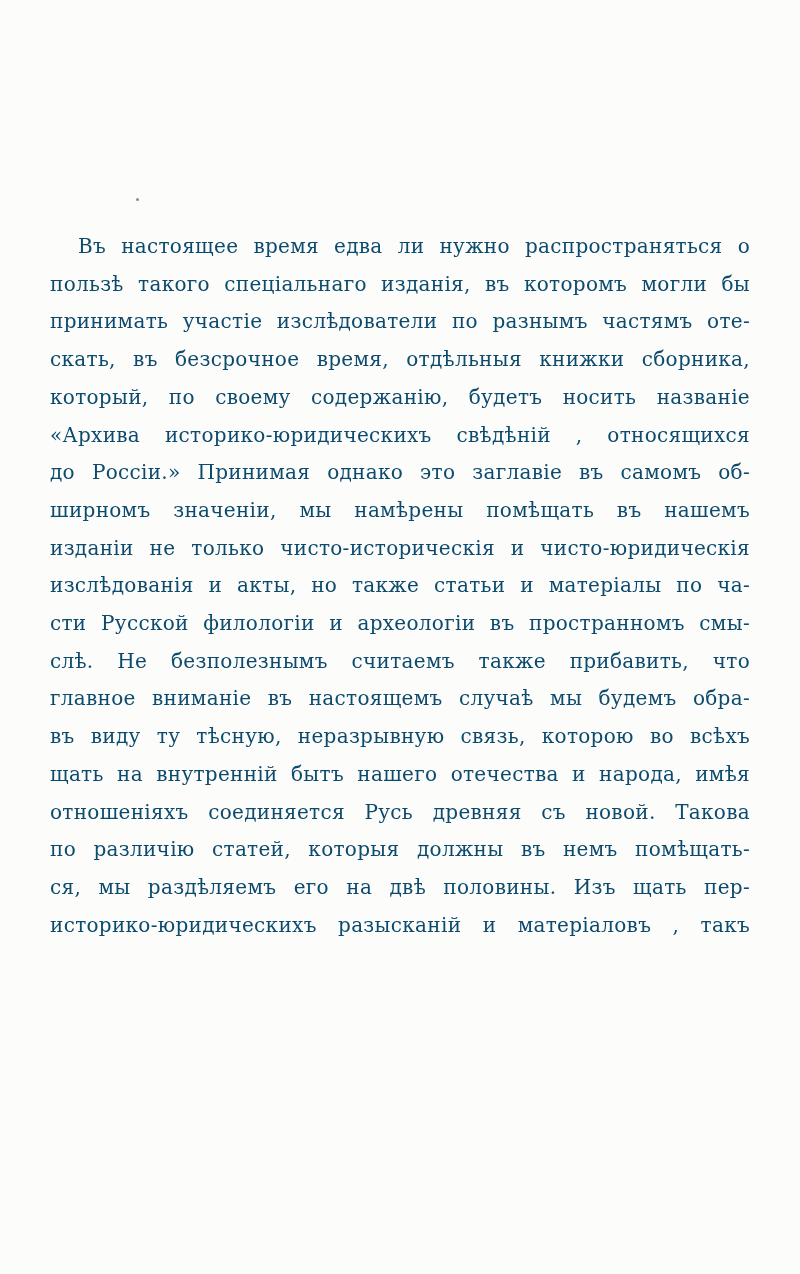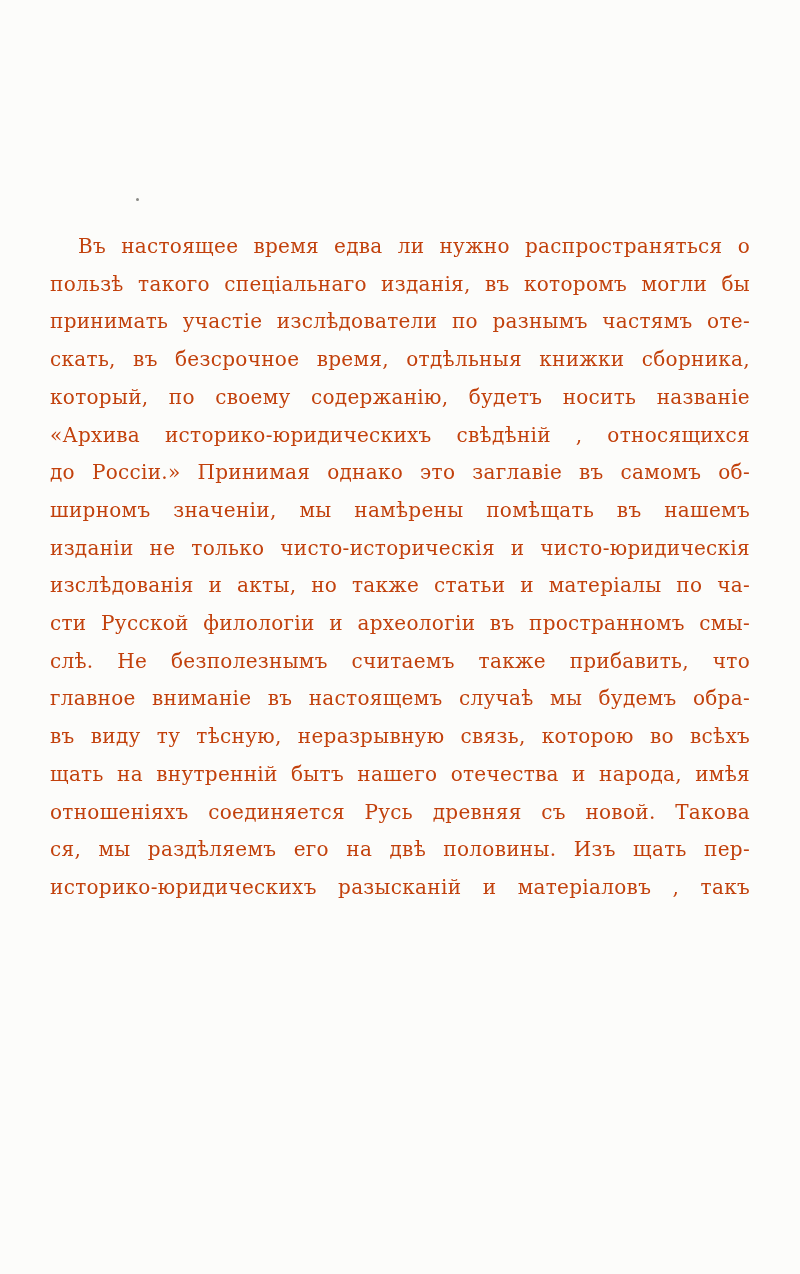--- a/index.html
+++ b/index.html
@@ -17,21 +17,21 @@
   .page {
     position: absolute;
     inset: 0;
     background: #fcfcfa;
   }
   .text-block {
     position: absolute;
     left: 50px;
     width: 700px;
     top: 228px;
-    color: #c2410c;
+    color: #0c4a6e;
   }
   .line {
     font-size: 20px;
     line-height: 37.7px;
     text-align: justify;
     text-align-last: justify;
     letter-spacing: 0.3px;
     font-weight: 500;
   }
   .line.first {
@@ -62,16 +62,17 @@
     <div class="line">до Россіи.» Принимая однако это заглавіе въ самомъ об-</div>
     <div class="line">ширномъ значеніи, мы намѣрены помѣщать въ нашемъ</div>
     <div class="line">изданіи не только чисто-историческія и чисто-юридическія</div>
     <div class="line">изслѣдованія и акты, но также статьи и матеріалы по ча-</div>
     <div class="line">сти Русской филологіи и археологіи въ пространномъ смы-</div>
     <div class="line">слѣ. Не безполезнымъ считаемъ также прибавить, что</div>
     <div class="line">главное вниманіе въ настоящемъ случаѣ мы будемъ обра-</div>
     <div class="line">въ виду ту тѣсную, неразрывную связь, которою во всѣхъ</div>
     <div class="line">щать на внутренній бытъ нашего отечества и народа, имѣя</div>
     <div class="line">отношеніяхъ соединяется Русь древняя съ новой. Такова</div>
+    <div class="line">по различію статей, которыя должны въ немъ помѣщать-</div>
     <div class="line">ся, мы раздѣляемъ его на двѣ половины. Изъ щать пер-</div>
     <div class="line">историко-юридическихъ разысканій и матеріаловъ , такъ</div>
   </div>
 </div>
 
 </body></html>

